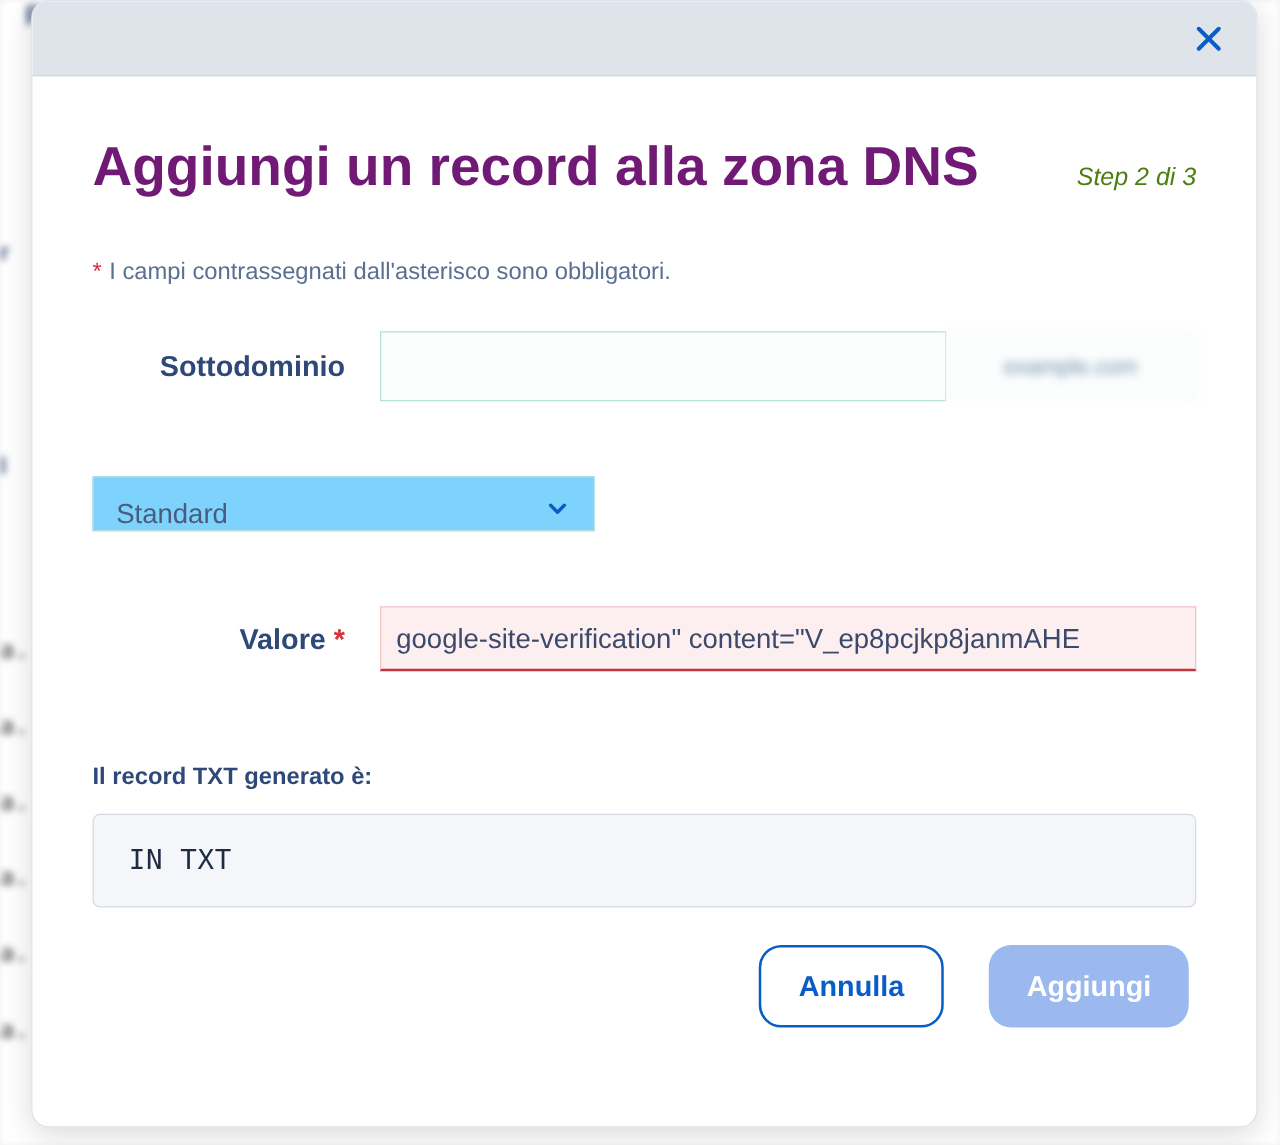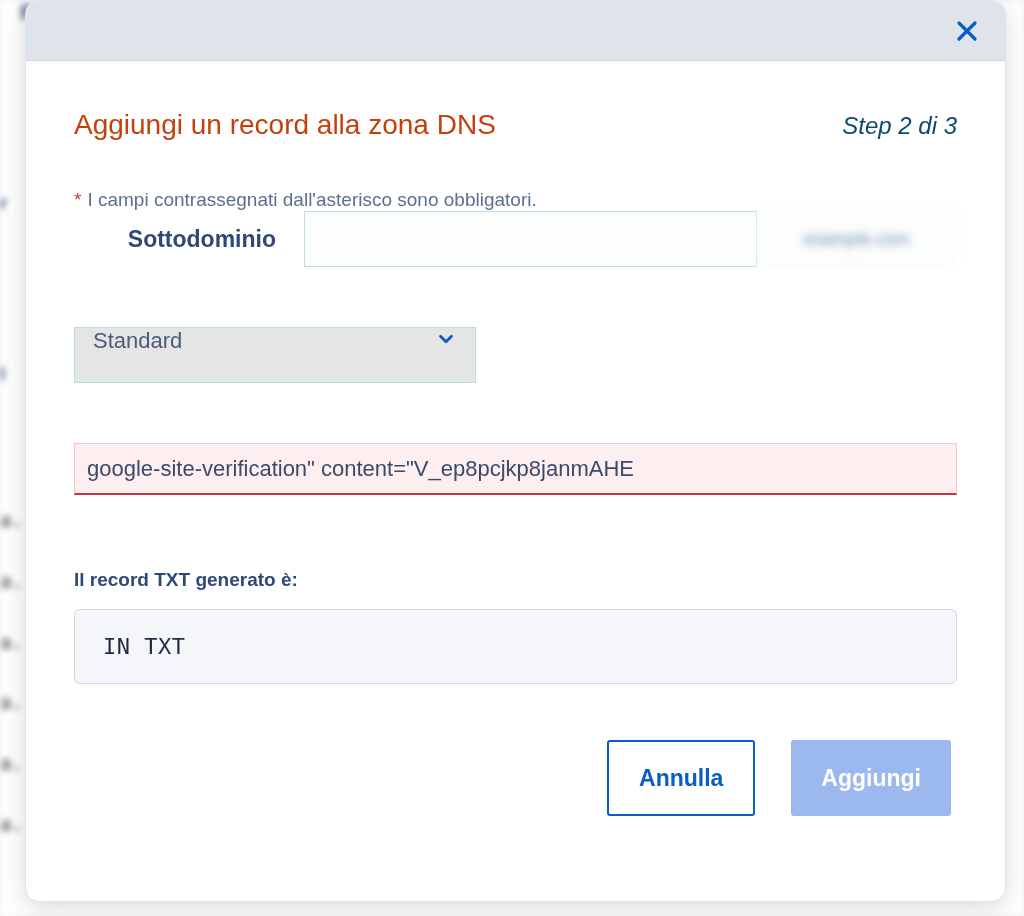--- a/index.html
+++ b/index.html
@@ -86,33 +86,34 @@
       flex: 1;
       overflow: auto;
     }
     .header-row {
       display: flex;
       justify-content: space-between;
       align-items: baseline;
       margin-bottom: 48px;
     }
     .modal-title {
-      color: #c2410c;
-      font-size: 28px;
-      font-weight: 400;
+      color: #701a75;
+      font-size: 44px;
+      font-weight: 700;
     }
     .step-indicator {
-      color: #0c4a6e;
+      color: #4d7c0f;
       font-style: italic;
-      font-size: 24px;
+      font-size: 20px;
       text-align: center;
     }
     .required-note {
       color: #5b6f91;
       font-size: 19px;
+      margin-bottom: 36px;
     }
     .required-note .asterisk { color: #d6313a; margin-right: 6px; }
     .form-row {
       display: flex;
       align-items: center;
       margin-bottom: 60px;
     }
     .form-label {
       width: 230px;
       text-align: right;
@@ -143,25 +144,25 @@
       background: #fbfefd;
       display: flex;
       align-items: center;
       justify-content: center;
       filter: blur(4px);
       color: #6b89a8;
       font-size: 18px;
     }
     .ttl-select {
       width: 402px;
-      height: 56px;
+      height: 44px;
       border: 1px solid #b5e0db;
-      background: #e5e5e5;
-      display: flex;
-      align-items: flex-start;
+      background: #7dd3fc;
+      display: flex;
+      align-items: flex-end;
       justify-content: space-between;
       padding: 0 18px;
       font-size: 22px;
       color: #4a5b7e;
       cursor: pointer;
     }
     .chevron {
       color: #0a5dc7;
     }
     .value-input {
@@ -186,35 +187,35 @@
     }
     .generated-box {
       border: 1px solid #d3d9e2;
       background: #f4f6f9;
       border-radius: 6px;
       padding: 24px 28px;
       font-family: "Menlo", "Consolas", ui-monospace, monospace;
       font-size: 22px;
       color: #1f2b44;
       letter-spacing: 0.5px;
-      margin-bottom: 56px;
+      margin-bottom: 30px;
     }
     .footer-row {
       display: flex;
       justify-content: flex-end;
       align-items: center;
       gap: 36px;
       padding-right: 6px;
     }
     .btn {
-      height: 76px;
+      height: 66px;
       padding: 0 30px;
       font-size: 23px;
       font-weight: 700;
-      border-radius: 3px;
+      border-radius: 18px;
       border: none;
       cursor: pointer;
       display: flex;
       align-items: center;
       justify-content: center;
     }
     .btn-cancel {
       background: #fff;
       color: #0a5dc7;
       border: 2.5px solid #0a5dc7;
@@ -279,20 +280,23 @@
             <span class="chevron">
               <svg width="22" height="22" viewBox="0 0 24 24" fill="none" stroke="currentColor" stroke-width="3" stroke-linecap="round" stroke-linejoin="round">
                   <polyline points="6 9 12 15 18 9"></polyline>
                 </svg>
             </span>
           </div>
         </div>
       </div>
 
       <div class="form-row" style="margin-bottom:74px;">
+        <div class="form-label">
+          <span>Valore</span>&nbsp;<span style="color:#d6313a">*</span>
+        </div>
         <div class="field-wrap">
           <input type="text" class="value-input" value="google-site-verification&quot; content=&quot;V_ep8pcjkp8janmAHE" style="">
         </div>
       </div>
 
       <div class="generated-title">Il record TXT generato è:</div>
       <div class="generated-box">IN TXT</div>
 
       <div class="footer-row">
         <button class="btn btn-cancel">Annulla</button>

